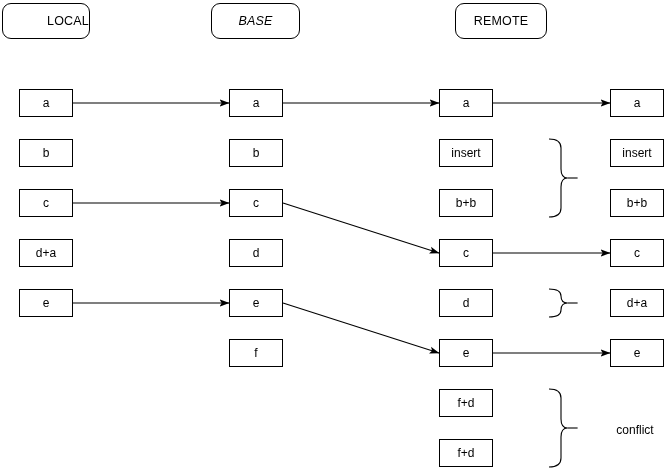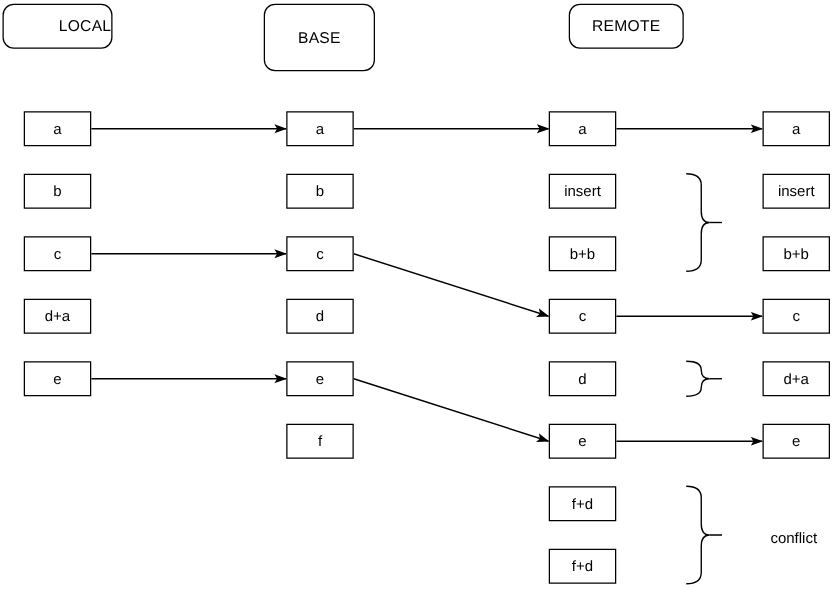--- a/index.html
+++ b/index.html
@@ -86,21 +86,21 @@
         <line x1="567.6" y1="178" x2="577.6" y2="178" stroke="#000000" stroke-width="1.1"></line>
         <path d="M 549 289 q 12 0 12 7 L 561 296 q 0 7 6.6000000000000005 7 q -6.6000000000000005 0 -6.6000000000000005 7 L 561 310 q 0 7 -12 7" fill="none" stroke="#000000" stroke-width="1.1"></path>
         <line x1="567.6" y1="303" x2="577.6" y2="303" stroke="#000000" stroke-width="1.1"></line>
         <path d="M 549 389 q 12 0 12 9 L 561 419 q 0 9 6.6000000000000005 9 q -6.6000000000000005 0 -6.6000000000000005 9 L 561 458 q 0 9 -12 9" fill="none" stroke="#000000" stroke-width="1.1"></path>
         <line x1="567.6" y1="428" x2="577.6" y2="428" stroke="#000000" stroke-width="1.1"></line>
       </g>
   </svg>
 
   <div id="headers-layer">
       <div class="header-box" style="left: 2px; top: 3px; width: 88px; height: 36px; padding-left: 44px;">LOCAL</div>
-      <div class="header-box" style="left: 211px; top: 3px; width: 89px; height: 54px;">BASE</div>
+      <div class="header-box" style="left: 211px; top: 3px; width: 89px; height: 36px; font-style: italic;">BASE</div>
       <div class="header-box" style="left: 419px; top: 3px; width: 92px; height: 36px; margin-left: 36px;">REMOTE</div>
     </div>
   <div id="nodes-layer">
       <div class="node-box" style="left: 19px; top: 89px; width: 54px; height: 28px;">a</div>
       <div class="node-box" style="left: 19px; top: 139px; width: 54px; height: 28px;">b</div>
       <div class="node-box" style="left: 19px; top: 189px; width: 54px; height: 28px;">c</div>
       <div class="node-box" style="left: 19px; top: 239px; width: 54px; height: 28px;">d+a</div>
       <div class="node-box" style="left: 19px; top: 289px; width: 54px; height: 28px;">e</div>
       <div class="node-box" style="left: 229px; top: 89px; width: 54px; height: 28px;">a</div>
       <div class="node-box" style="left: 229px; top: 139px; width: 54px; height: 28px;">b</div>

